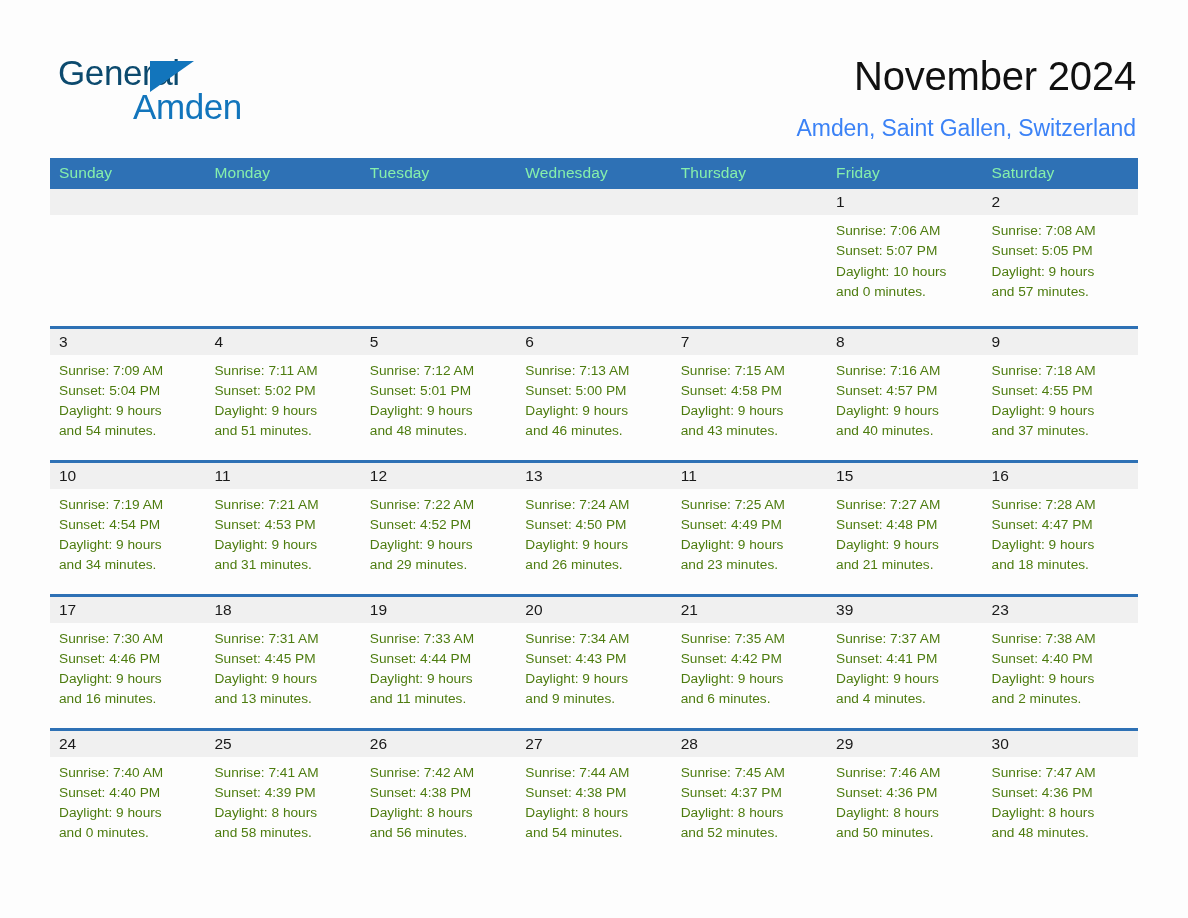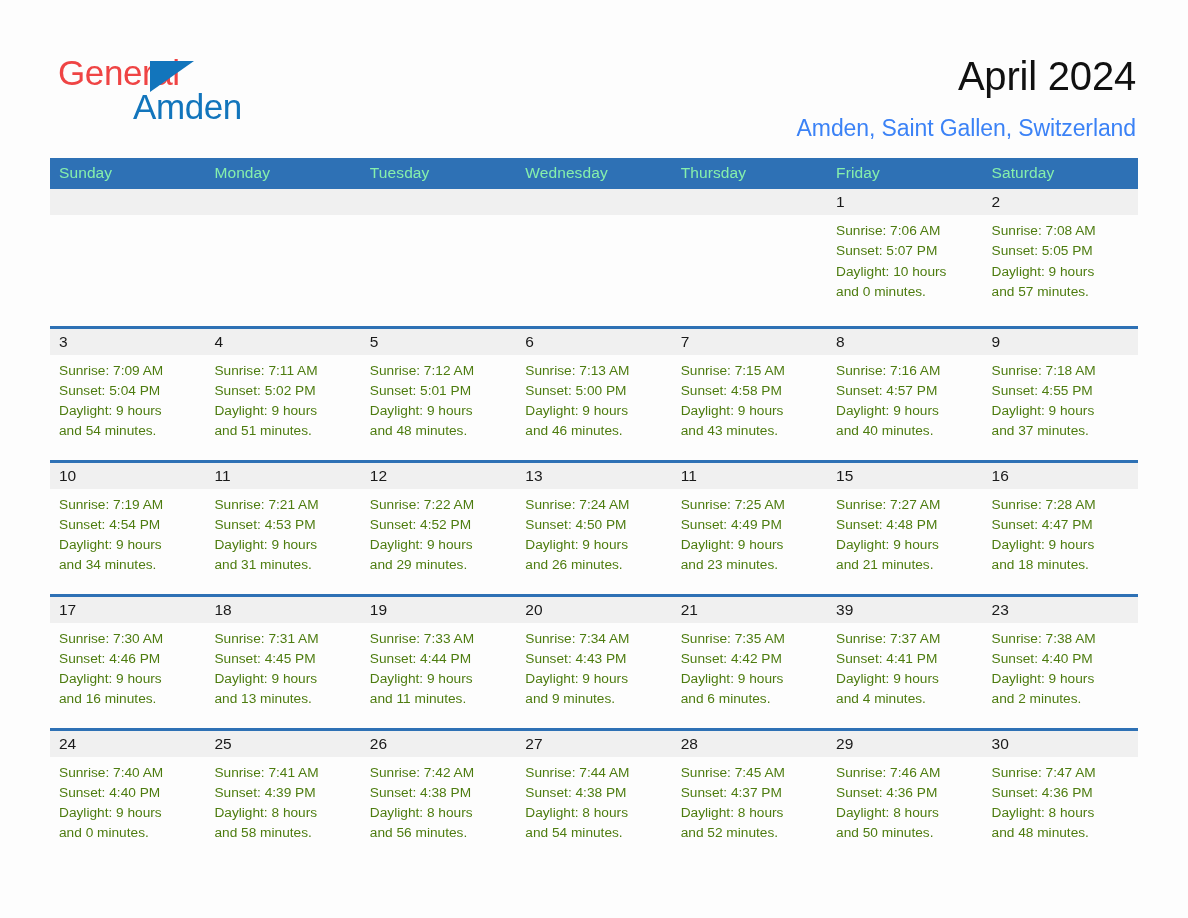--- a/index.html
+++ b/index.html
@@ -33,21 +33,21 @@
     left: 58px;
     top: 52px;
     width: 220px;
     height: 76px;
   }
   .logo-general {
     position: absolute;
     left: 0; top: 0;
     font-size: 35px;
     letter-spacing: -0.4px;
-    color: #ef4444;
+    color: #0c4a6e;
     font-family: "Liberation Sans", sans-serif;
     line-height: 42px;
   }
   .logo-triangle {
     position: absolute;
     left: 92px;
     top: 9px;
     width: 0; height: 0;
     border-top: 31px solid #1275bc;
     border-right: 44px solid transparent;
@@ -144,21 +144,21 @@
 
   <div class="header">
 
     <div class="logo">
       <span class="logo-general">General</span>
       <span class="logo-triangle"></span>
       <span class="logo-blue">Amden</span>
     </div>
 
     <div class="title-block">
-      <div class="month-title">April 2024</div>
+      <div class="month-title">November 2024</div>
       <div class="location">Amden, Saint Gallen, Switzerland</div>
     </div>
 
   </div>
 
   <table class="calendar">
     <thead>
       <tr class="cal-head">
         <th>Sunday</th>
         <th>Monday</th>

